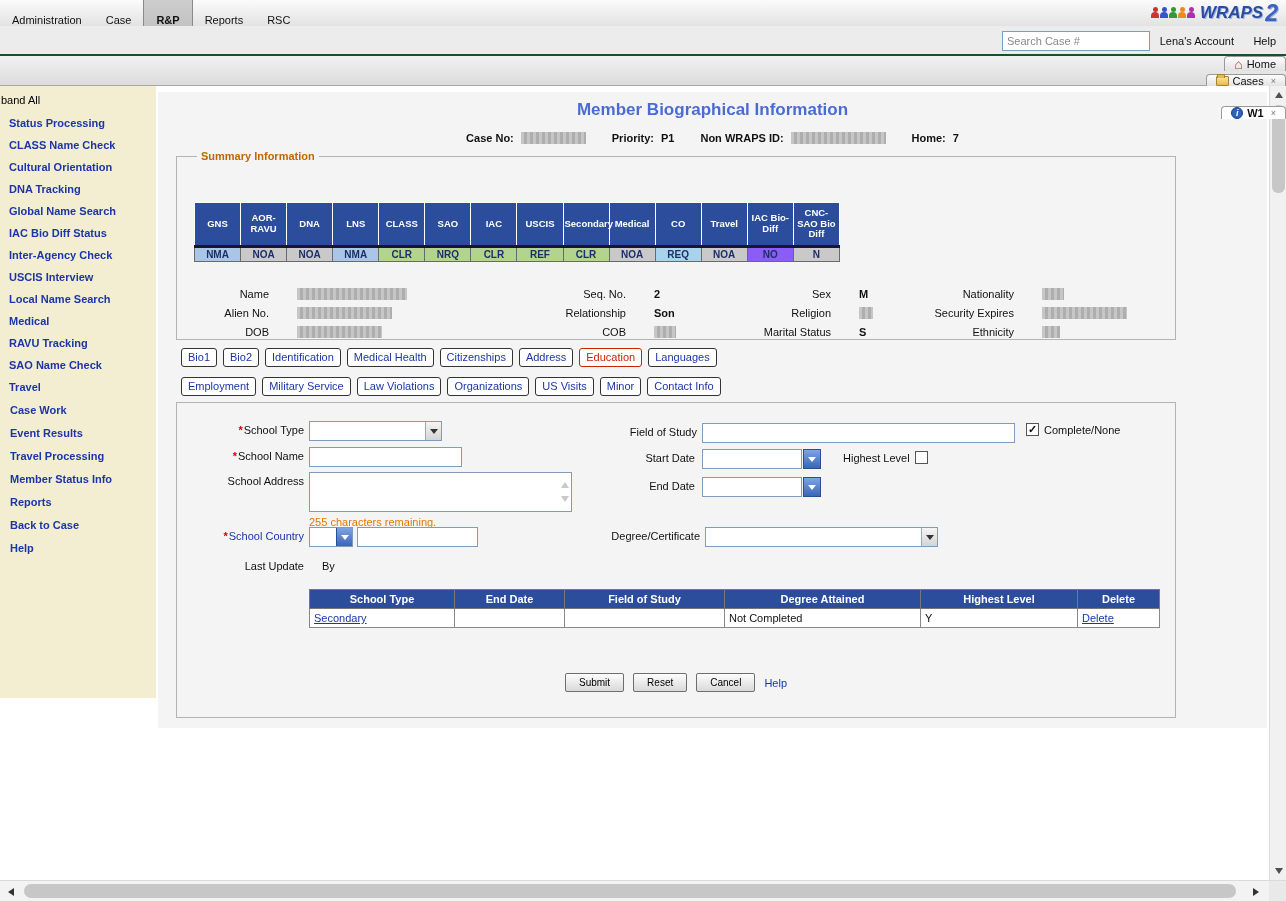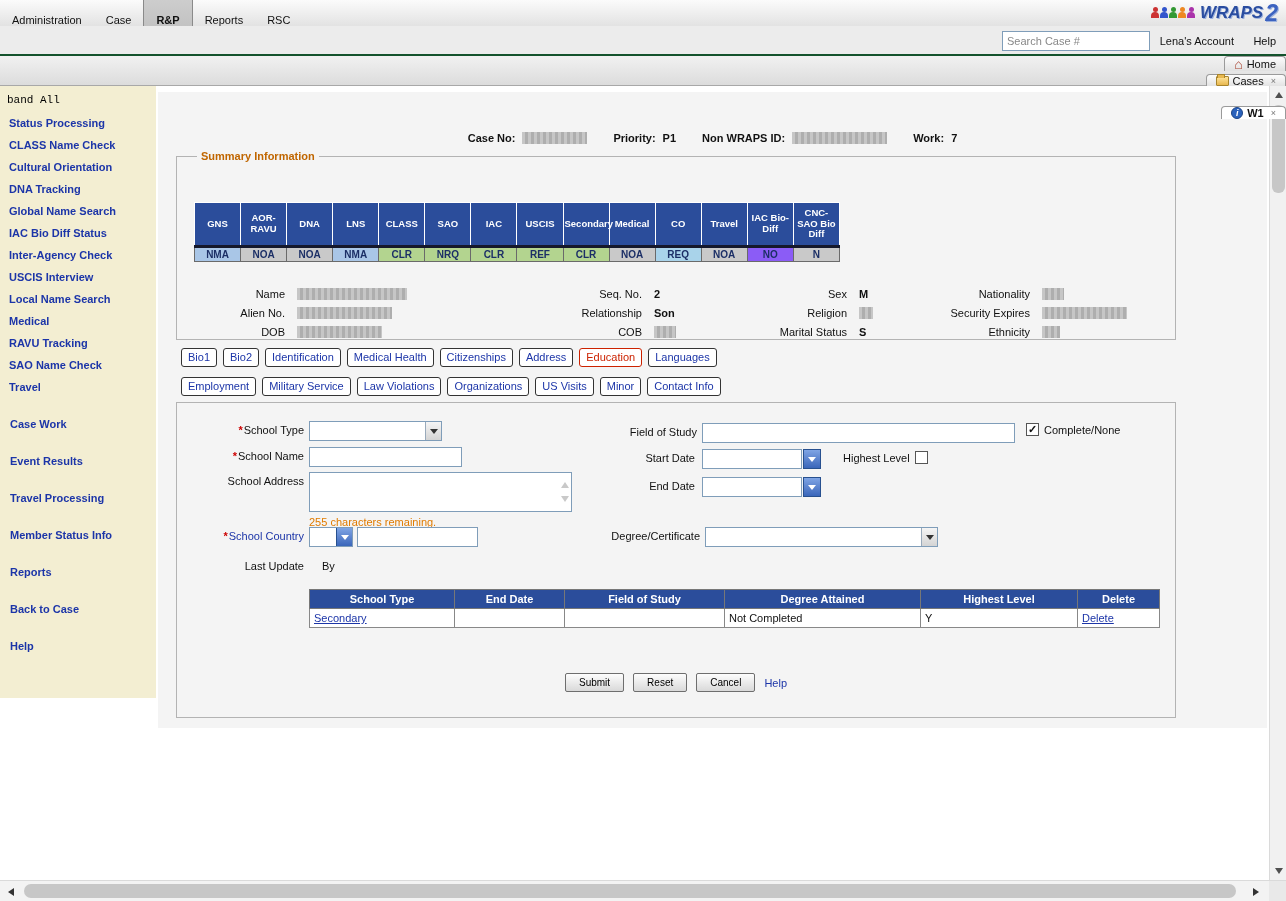--- a/index.html
+++ b/index.html
@@ -49,23 +49,23 @@
   .ticon.folder { width:13px; height:10px; background:linear-gradient(#ffe49a,#e8b84f);
     border:1px solid #a8842c; border-radius:1px; position:relative; }
   .ticon.folder::before { content:""; position:absolute; top:-3px; left:0; width:6px; height:3px;
     background:#e8b84f; border:1px solid #a8842c; border-bottom:none; border-radius:1px 1px 0 0; }
   .ticon.info { width:12px; height:12px; border-radius:50%; background:#2a62bc; border:1px solid #1c4486;
     color:#fff; font-size:9px; font-weight:bold; text-align:center; line-height:11px; font-style:italic; }
   .ticon.info::before { content:"i"; }
 
   
   #sidebar { position:absolute; top:86px; left:0; width:156px; height:612px; background:#f3eed2; }
-  #expand-all { color:#000; padding:8px 0 6px 7px;font-family:Liberation Mono, monospace; }
+  #expand-all { color:#000; padding:8px 0 6px 1px; }
   .side-item { color:#1c35a8; font-weight:bold; padding:5px 4px 5px 9px; cursor:pointer; }
-  .side-item.lg { margin-top:15px;padding-left:10px; }
+  .side-item.lg { margin-top:1px;padding-left:10px; }
 
   
   #main { position:absolute; top:86px; left:156px; width:1113px; height:794px; background:#fff; }
   #panel { position:absolute; top:6px; left:2px; width:1109px; height:636px; background:#f4f4f4; }
   .page-title { position:absolute; top:8px; left:0; width:100%; text-align:center;
     font-size:17px; font-weight:bold; color:#4a6bd4; }
   .case-line { position:absolute; top:40px; left:0; width:100%; display:flex;
     justify-content:center; gap:26px; align-items:center; font-weight:bold; }
   .cl-group { display:flex; align-items:center; gap:7px; }
   .redacted { display:inline-block; height:12px; vertical-align:middle;
@@ -78,21 +78,21 @@
   #summary-fs legend { color:#c06600; font-weight:bold; margin-left:20px; padding:0 4px; }
   .ms-caption { position:absolute; left:17px; top:24px; width:646px; text-align:center;
     font-weight:bold; color:#000; }
   .ms-table { position:absolute; left:17px; top:40px; width:646px; border-collapse:collapse; table-layout:fixed; }
   .ms-table th { background:#2b4d9b; color:#fff; font-weight:bold; font-size:9.5px; line-height:1.15;
     height:44px; border:1px solid #fff; border-bottom:3px solid #15182b; text-align:center; vertical-align:middle; padding:0 1px; }
   .ms-table td { height:15px; border:1px solid #6a6a6a; text-align:center; vertical-align:middle;
     font-weight:bold; font-size:10px; color:#1c2f66; padding:0; }
   .bio-col { position:absolute; top:122px; }
   .bio-row { display:flex; height:19px; align-items:center; }
-  .bio-label { display:inline-block; text-align:right; padding-right:12px; color:#111; }
+  .bio-label { display:inline-block; text-align:right; padding-right:28px; color:#111; }
   .bio-value { font-weight:bold; }
   .c1{left:12px;} .c1 .bio-label{width:108px;}
   .c2{left:345px;} .c2 .bio-label{width:132px;}
   .c3{left:550px;} .c3 .bio-label{width:132px;}
   .c4{left:700px;} .c4 .bio-label{width:165px;}
 
   
   .btab-row { position:absolute; left:23px; display:flex; gap:6px; }
   .r1{top:256px;} .r2{top:285px;}
   .btab { border:1px solid #333; border-radius:3px; background:#fff; color:#1c35a8;
@@ -220,36 +220,37 @@
   <div class="side-item lg">Travel Processing</div>
   <div class="side-item lg">Member Status Info</div>
   <div class="side-item lg">Reports</div>
   <div class="side-item lg">Back to Case</div>
   <div class="side-item lg">Help</div>
 </div>
 
 <div id="main">
  <div id="panel">
 
+  <div class="page-title">Member Biographical Information</div>
 
   <div class="case-line">
     <span class="cl-group">
           <span>Case No:</span>
           <span class="redacted w65"></span>
         </span>
     <span class="cl-group">
           <span>Priority:</span>
           <span>P1</span>
         </span>
     <span class="cl-group">
           <span>Non WRAPS ID:</span>
           <span class="redacted w95"></span>
         </span>
     <span class="cl-group">
-          <span>Work:</span>
+          <span>Home:</span>
           <span>7</span>
         </span>
   </div>
 
   <fieldset id="summary-fs">
     <legend>Summary Information</legend>
     <table class="ms-table">
       <tbody>
             <tr>
         <th>GNS</th>

